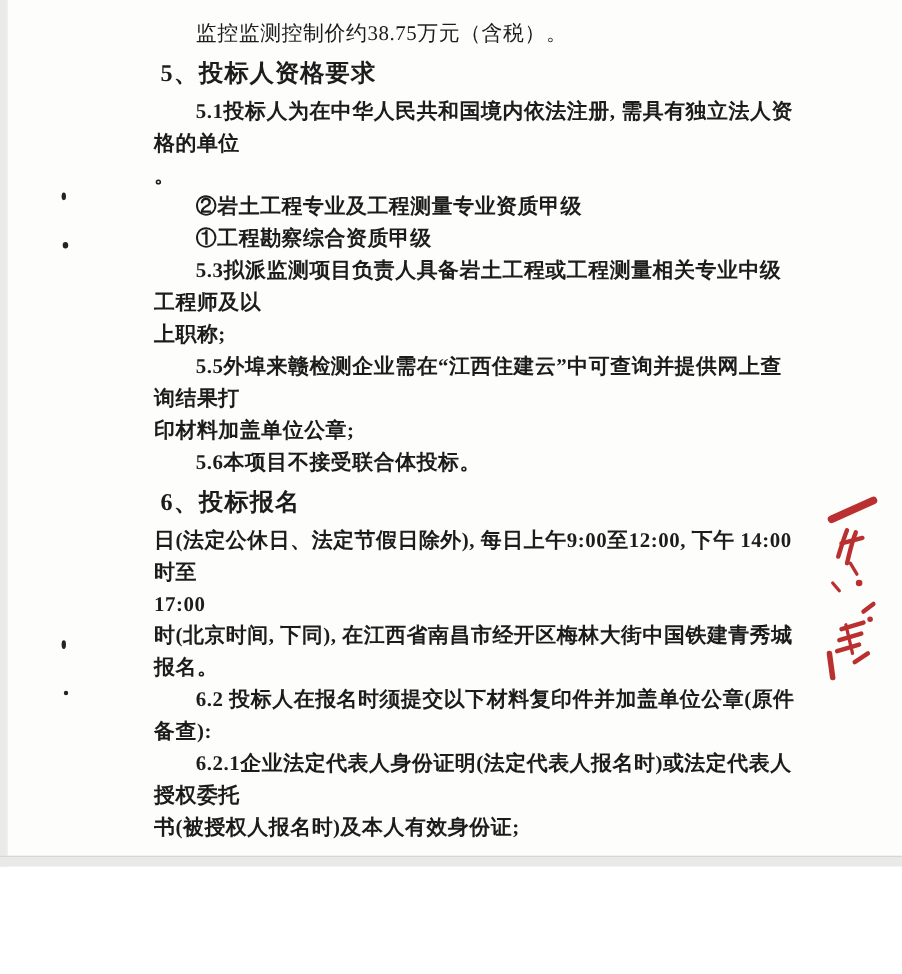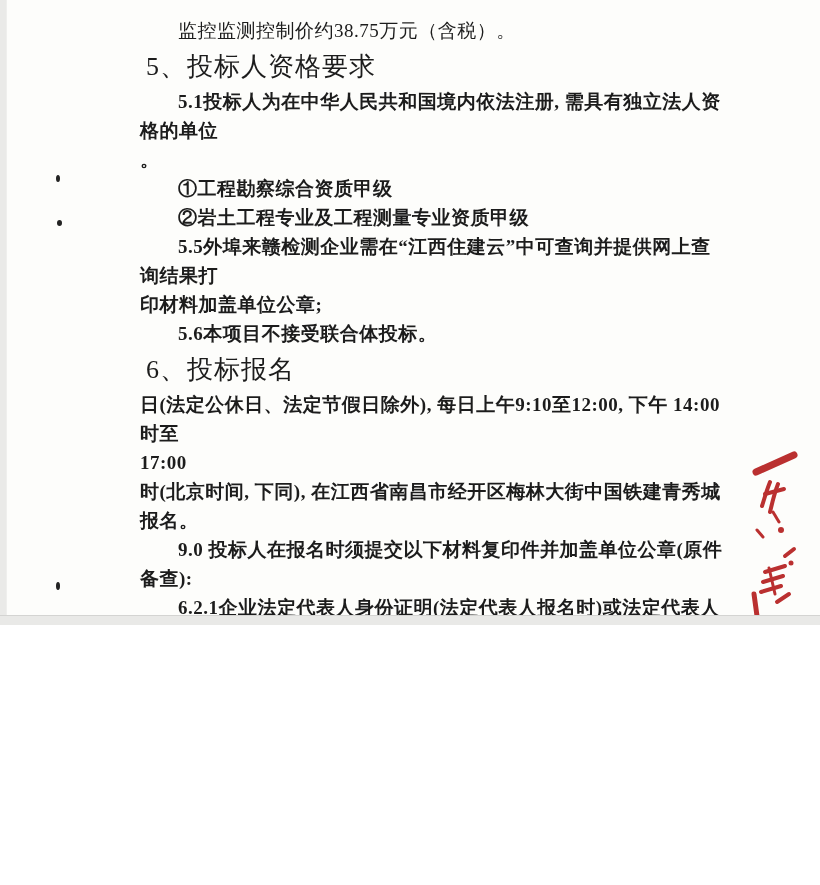--- a/index.html
+++ b/index.html
@@ -1,19 +1,19 @@
 <!DOCTYPE html>
 <html><head>
 <meta charset="utf-8">
 <title>Scanned Tender Notice Page</title>
 <style>
   html,body{margin:0;padding:0;background:#ffffff;}
   .page{
     position:relative;
-    width:820px;height:625px;
+    width:820px;height:788px;
     background:#fdfdfb;
     overflow:hidden;
     font-family:"Liberation Serif","DejaVu Serif",serif;
     color:#1c1c1c;
   }
   .edge-left{
     position:absolute;left:0;top:0;width:6px;height:100%;
     background:#eaeae8;border-right:1px solid #efefed;
   }
   .edge-bottom{
@@ -23,21 +23,21 @@
   .content{
     position:absolute;left:140px;top:16px;width:584px;
   }
   .para{
     font-size:19px;line-height:29px;font-weight:bold;
     white-space:pre-wrap;letter-spacing:0.5px;margin:0;
   }
   .para.indent{text-indent:38px;}
   .para.light{font-weight:normal;}
   .heading{
-    font-size:26px;line-height:24px;font-weight:normal;
+    font-size:22px;line-height:24px;font-weight:bold;
     margin:10px 0 8px 6px;letter-spacing:1px;white-space:pre-wrap;
   }
   .u{text-decoration:underline;text-underline-offset:3px;}
   .speck{position:absolute;background:#232323;border-radius:50%;}
   .seal{position:absolute;left:740px;top:442px;width:80px;height:180px;}
   .seal svg{display:block;width:80px;height:180px;opacity:0.92;}
 </style>
 </head>
 <body>
 
@@ -70,28 +70,30 @@
         <path d="M37 160 L49 152" stroke-width="4"></path>
       </g>
     </svg>
   </div>
 
   <div class="content">
       <div class="para indent light">监控监测控制价约38.75万元（含税）。</div>
       <div class="heading">5、投标人资格要求</div>
       <div class="para indent">5.1投标人为在中华人民共和国境内依法注册, 需具有独立法人资格的单位
 。</div>
+      <div class="para indent">②岩土工程专业及工程测量专业资质甲级</div>
       <div class="para indent">①工程勘察综合资质甲级</div>
-      <div class="para indent">②岩土工程专业及工程测量专业资质甲级</div>
+      <div class="para indent">5.3拟派监测项目负责人具备岩土工程或工程测量相关专业中级工程师及以
+上职称;</div>
       <div class="para indent">5.5外埠来赣检测企业需在“江西住建云”中可查询并提供网上查询结果打
 印材料加盖单位公章;</div>
       <div class="para indent">5.6本项目不接受联合体投标。</div>
       <div class="heading">6、投标报名</div>
-      <div class="para">日(法定公休日、法定节假日除外), 每日上午9:10至12:00, 下午 14:00 时至
+      <div class="para">日(法定公休日、法定节假日除外), 每日上午9:00至12:00, 下午 14:00 时至
 17:00
 时(北京时间, 下同), 在江西省南昌市经开区梅林大街中国铁建青秀城报名。</div>
-      <div class="para indent">9.0 投标人在报名时须提交以下材料复印件并加盖单位公章(原件备查):</div>
+      <div class="para indent">6.2 投标人在报名时须提交以下材料复印件并加盖单位公章(原件备查):</div>
       <div class="para indent">6.2.1企业法定代表人身份证明(法定代表人报名时)或法定代表人授权委托
 书(被授权人报名时)及本人有效身份证;</div>
     </div>
 
   <div class="edge-bottom"></div>
 </div>
 
 </body></html>

